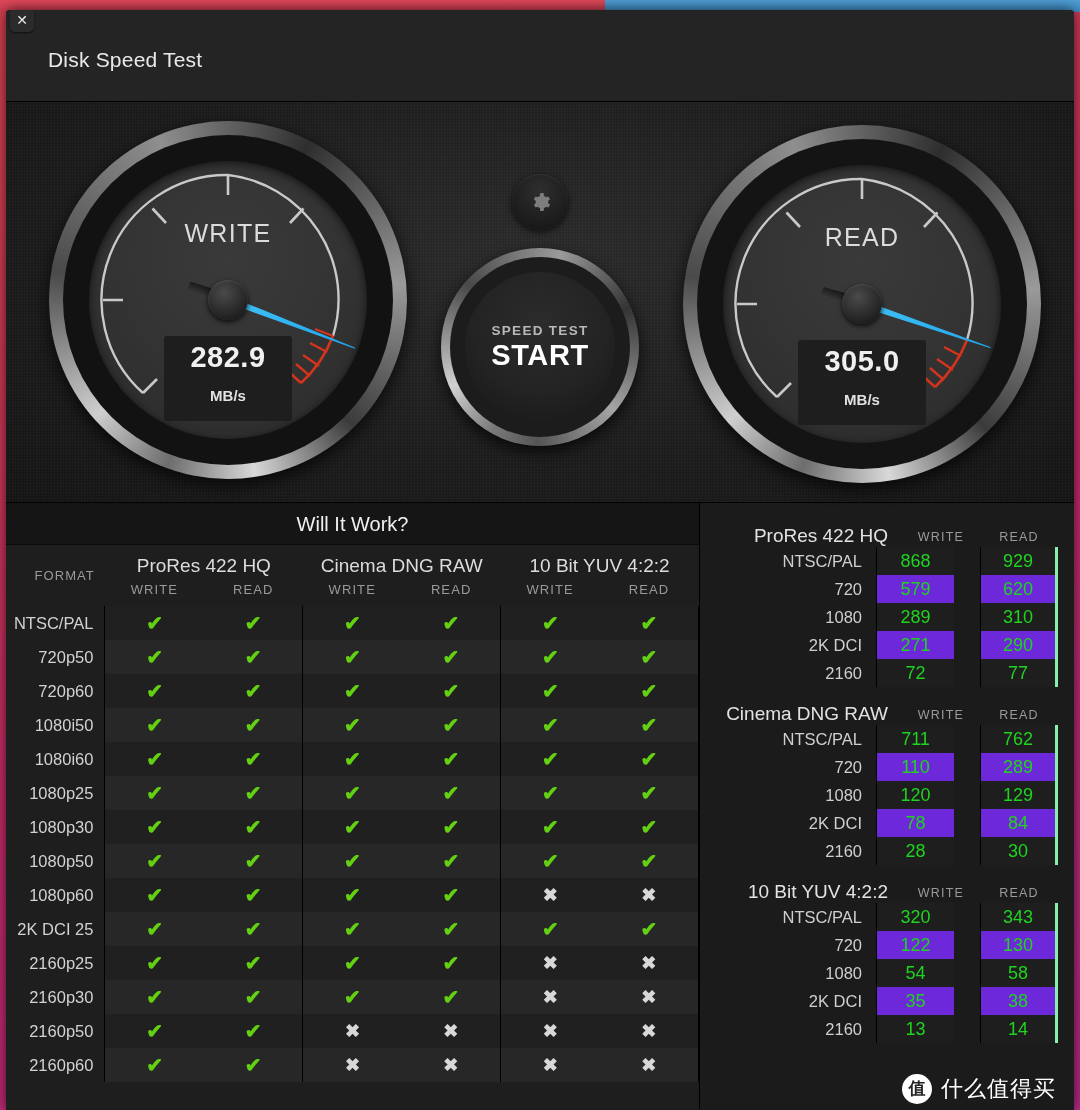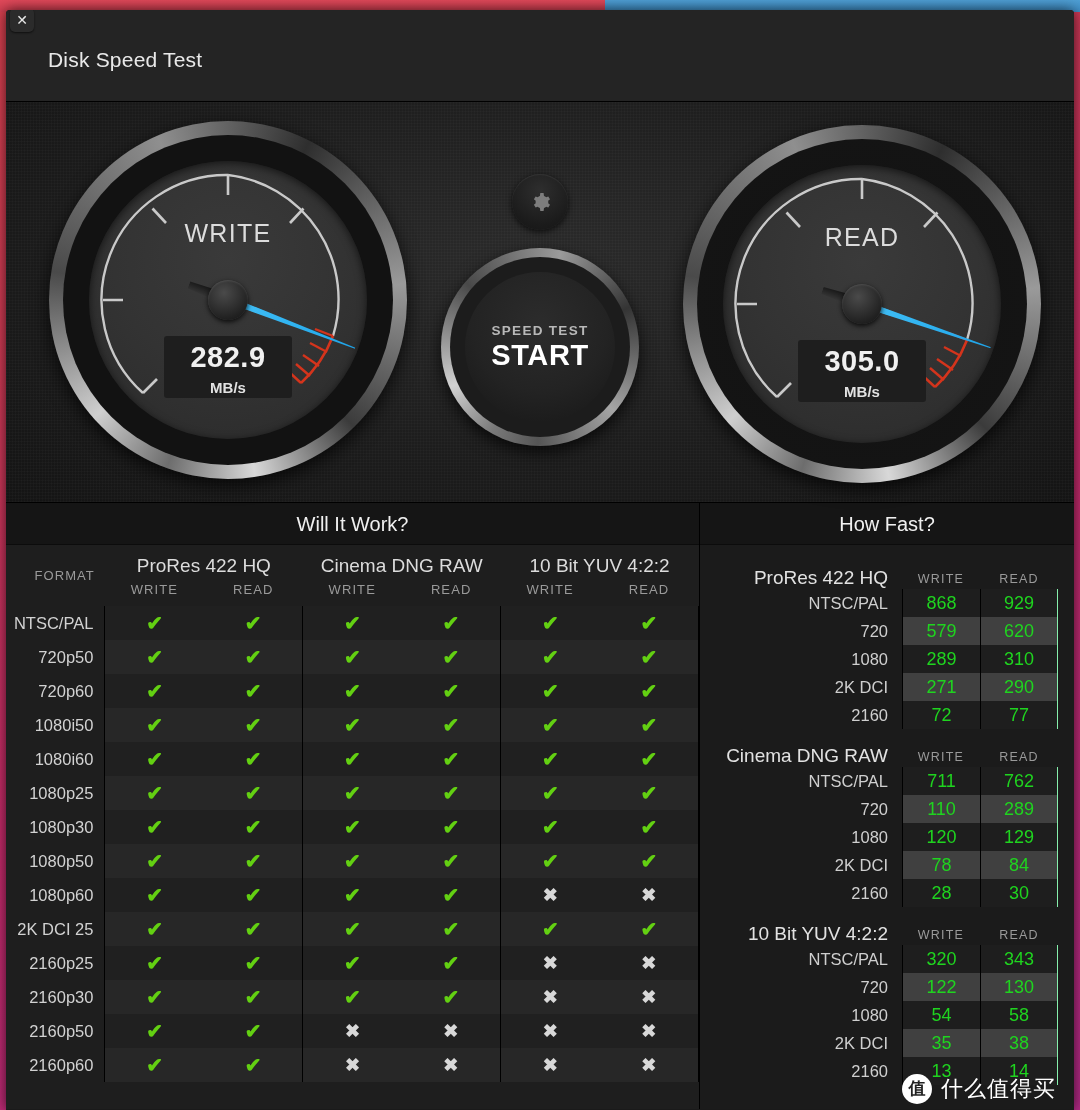--- a/index.html
+++ b/index.html
@@ -77,24 +77,24 @@
     box-shadow:inset 0 2px 8px rgba(0,0,0,.6);
     overflow:hidden;
   }
   .g-svg { position:absolute; left:0; top:0; }
   .g-label {
     position:absolute; left:0; right:0; top:58px; text-align:center;
     font-size:25px; color:#dcdcdc; letter-spacing:1.3px; font-weight:400;
   }
   .g-readout {
     position:absolute; left:50%; transform:translateX(-50%); top:175px;
-    width:128px; padding:6px 0 2px; background:#1e1e1e; border-radius:3px; text-align:center;
+    width:128px; padding:6px 0 17px; background:#1e1e1e; border-radius:3px; text-align:center;
   }
   .g-value { font-size:29px; color:#f0f0f0; font-weight:bold; letter-spacing:.5px; line-height:1.05; }
-  .g-unit  { font-size:15px; color:#e2e2e2; font-weight:bold; margin-top:7px; }
+  .g-unit  { font-size:15px; color:#e2e2e2; font-weight:bold; margin-top:15px; }
 
   .needle {
     position:absolute; left:50%; top:50%; width:0; height:0;
   }
   .needle-arm {
     position:absolute; left:0; top:0; transform-origin:0 0;
   }
   .needle-arm .blade {
     position:absolute; left:-136px; top:-3px; width:136px; height:7px;
     background:linear-gradient(90deg,#1ea3e8 0%,#34b6f2 60%,#45c0f5 100%);
@@ -187,23 +187,23 @@
   .hf-head .gcol {
     width:78px; text-align:center; font-size:12.5px; color:#9a9a9a; letter-spacing:1.2px;
     padding-bottom:3px;
   }
   .hf-row { display:flex; height:28px; align-items:center; }
   .hf-row .rname { flex:1; text-align:right; padding-right:14px; font-size:16.5px; color:#cfcfcf; font-weight:300; }
   .hf-row .rval {
     width:78px; text-align:center; font-size:18px; color:#1fd41f; height:28px; line-height:28px;
     border-left:1px solid #000;
   }
-  .hf-row .rval.last { border-right:1px solid #86efac; }
+  .hf-row .rval.last { border-right:3px solid #86efac;margin-left:26px; }
   .hf-row.odd  .rval { background:#1e1e1e; }
-  .hf-row.even .rval { background:#404040; }
+  .hf-row.even .rval { background:#6d28d9; }
 
   
   .watermark {
     position:absolute; right:18px; bottom:6px; display:flex; align-items:center; gap:9px;
     z-index:20;
   }
   .wm-circle {
     width:30px; height:30px; border-radius:50%; background:#fff; color:#222;
     font-size:17px; line-height:30px; text-align:center; font-weight:bold;
   }
@@ -465,21 +465,20 @@
               <td class="cell sep-l"><span class="mark-no">✖</span></td>
               <td class="cell"><span class="mark-no">✖</span></td>
               <td class="cell sep-l"><span class="mark-no">✖</span></td>
               <td class="cell sep-r"><span class="mark-no">✖</span></td>
             </tr>
           </tbody>
       </table>
     </div>
 
     <div class="right-panel">
-      <div class="panel-title">How Fast?</div>
       <div class="hf-wrap" id="hf-wrap">
           <div class="hf-group">
             <div class="hf-head">
               <div class="gname">ProRes 422 HQ</div>
               <div class="gcol">WRITE</div>
               <div class="gcol">READ</div>
             </div>
             <div class="hf-row odd">
               <div class="rname">NTSC/PAL</div>
               <div class="rval">868</div>

